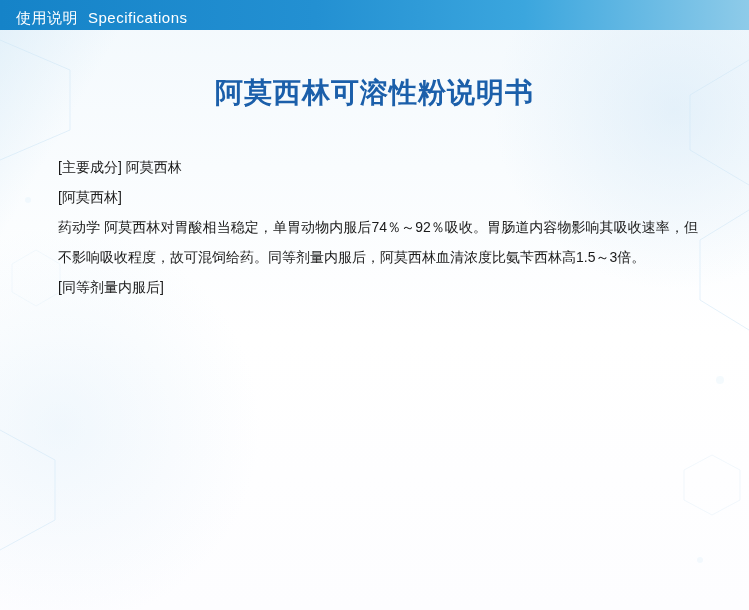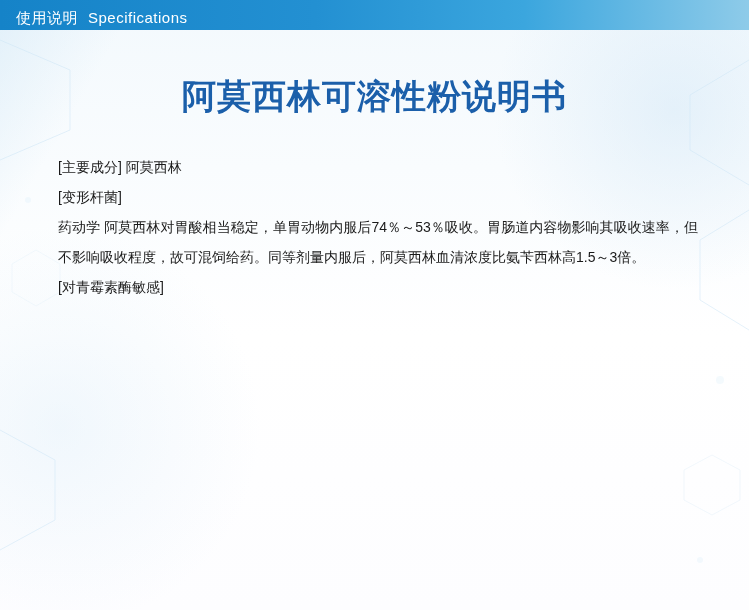--- a/index.html
+++ b/index.html
@@ -60,21 +60,21 @@
     margin-left: 10px;
   }
   
   .doc-title {
     position: absolute;
     top: 74px;
     left: 0;
     width: 749px;
     text-align: center;
     color: #1b5faa;
-    font-size: 34px;
+    font-size: 28px;
     font-weight: bold;
     letter-spacing: 1px;
   }
   
   .content {
     position: absolute;
     top: 152px;
     left: 58px;
     width: 640px;
     color: #1a1a1a;
@@ -117,18 +117,18 @@
   <div class="header-bar">
     <div class="title">
       <span>使用说明</span><span class="en">Specifications</span>
     </div>
   </div>
 
   <div class="doc-title">阿莫西林可溶性粉说明书</div>
 
   <div class="content">
     <p class="label">[主要成分] 阿莫西林</p>
-    <p class="label">[变形杆菌]</p>
-    <p class="para">药动学  阿莫西林对胃酸相当稳定，单胃动物内服后74％～53％吸收。胃肠道内容物影响其吸收速率，但不影响吸收程度，故可混饲给药。同等剂量内服后，阿莫西林血清浓度比氨苄西林高1.5～3倍。</p>
-    <p class="label">[对青霉素酶敏感]</p>
+    <p class="label">[阿莫西林]</p>
+    <p class="para">药动学  阿莫西林对胃酸相当稳定，单胃动物内服后74％～92％吸收。胃肠道内容物影响其吸收速率，但不影响吸收程度，故可混饲给药。同等剂量内服后，阿莫西林血清浓度比氨苄西林高1.5～3倍。</p>
+    <p class="label">[同等剂量内服后]</p>
   </div>
 
 </div>
 
 </body></html>

